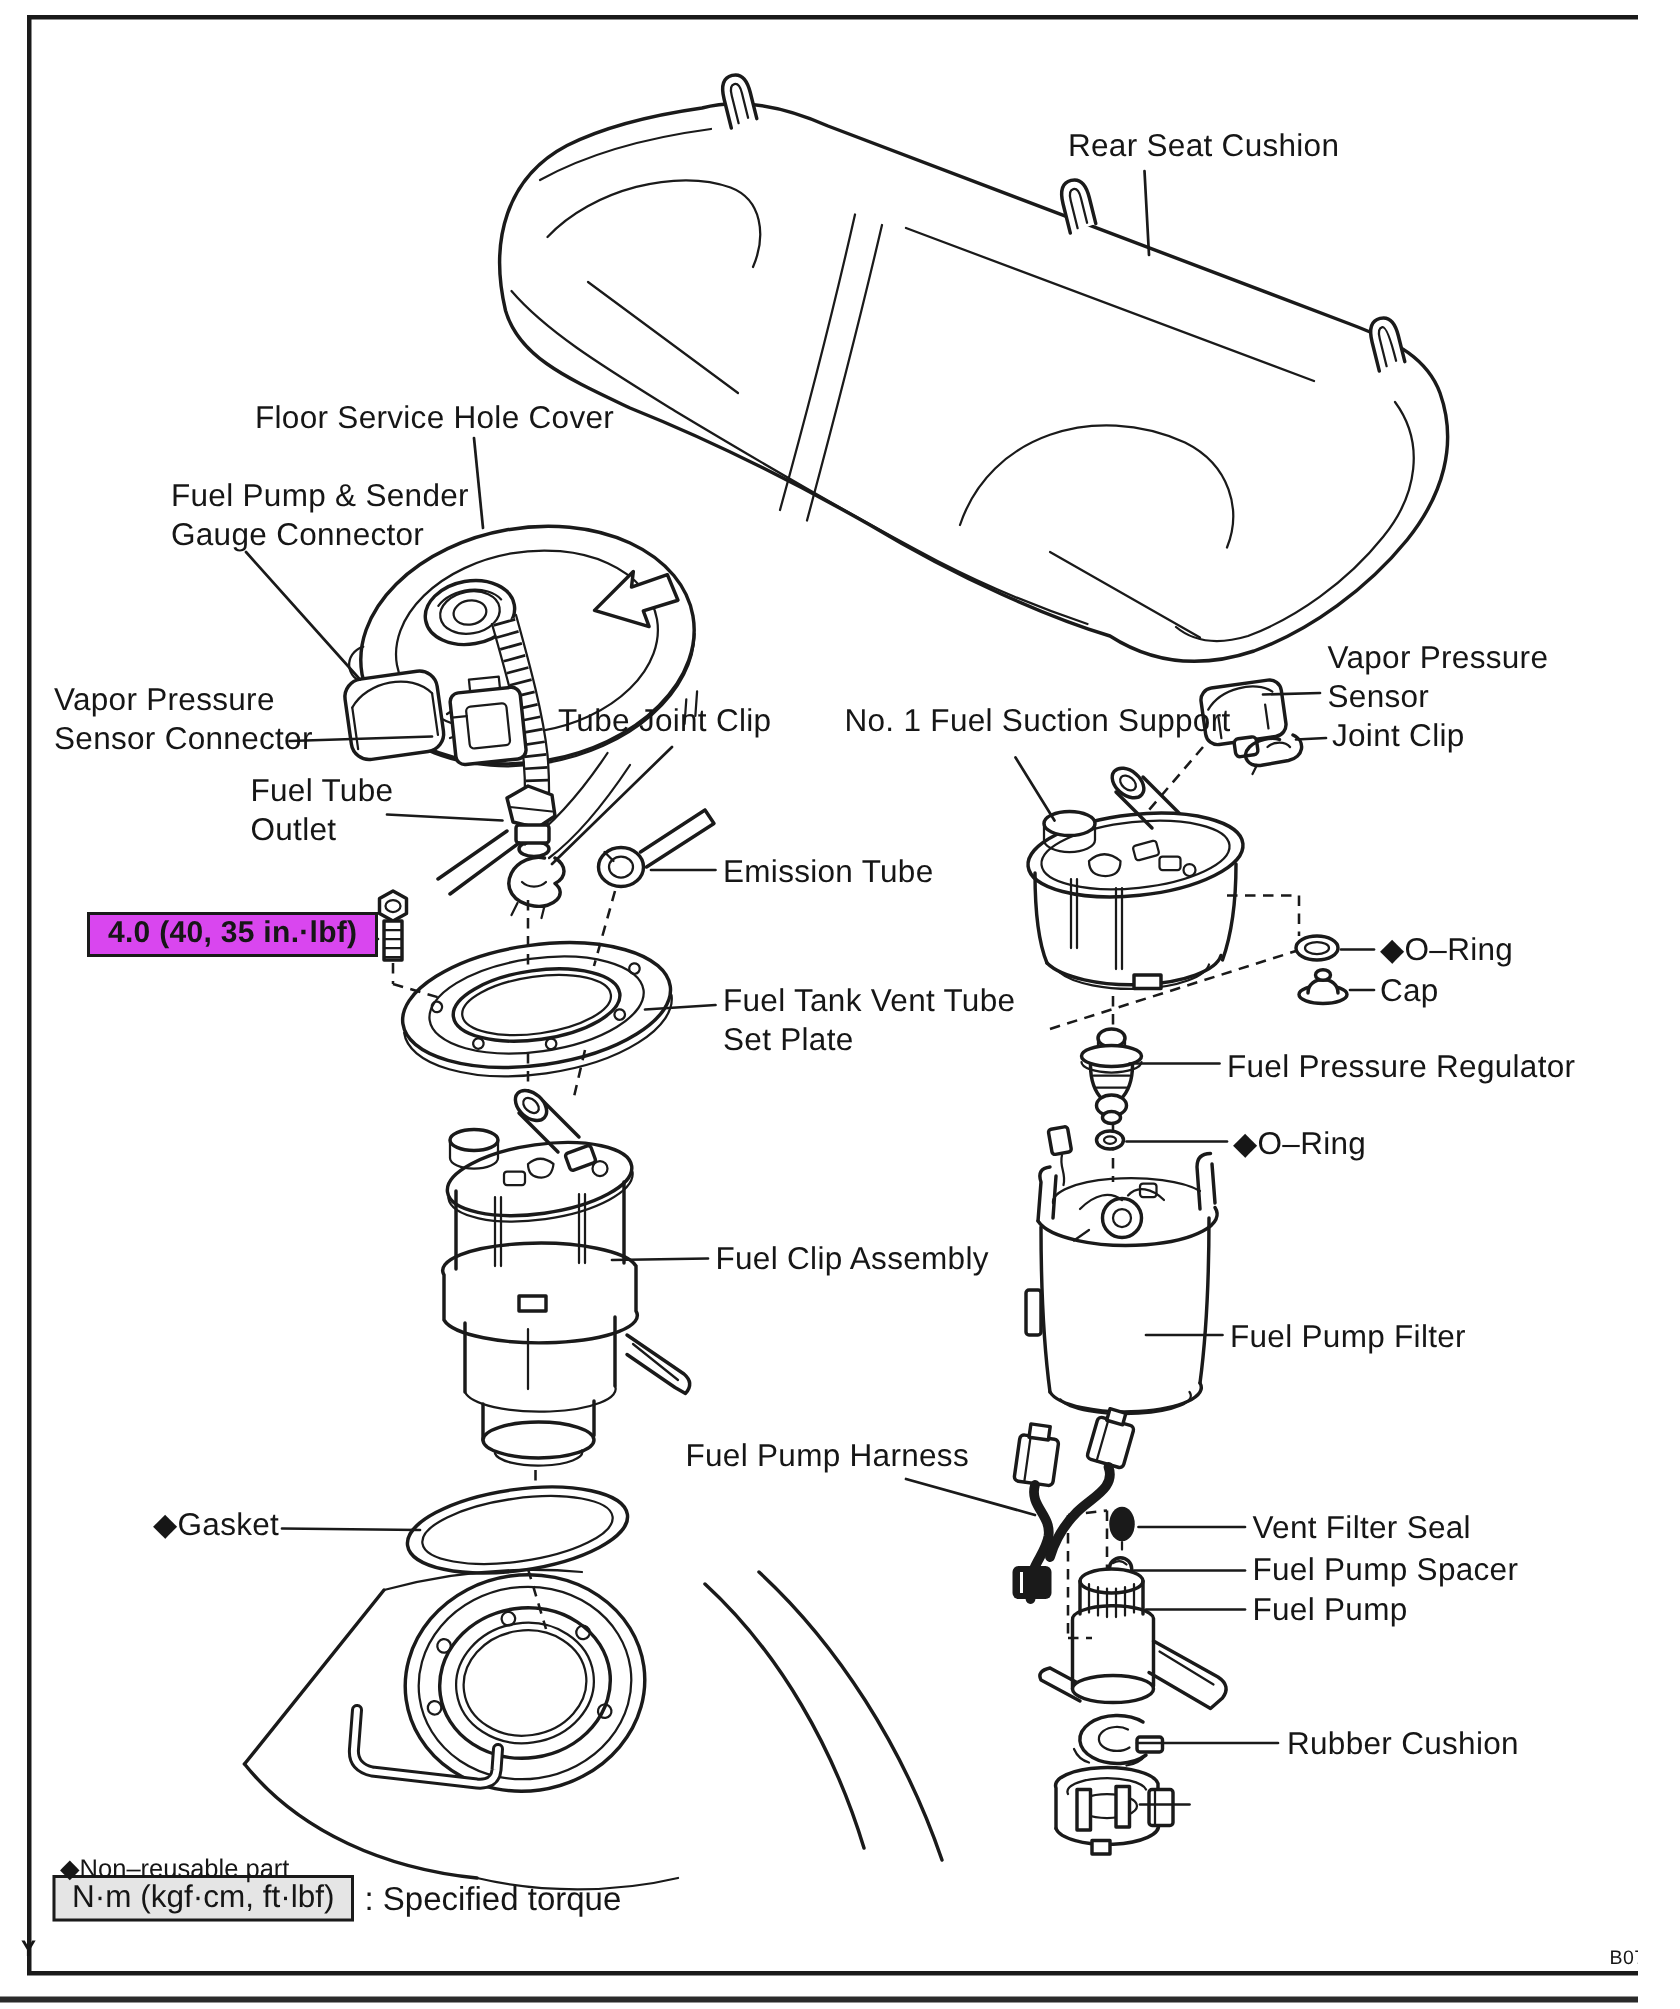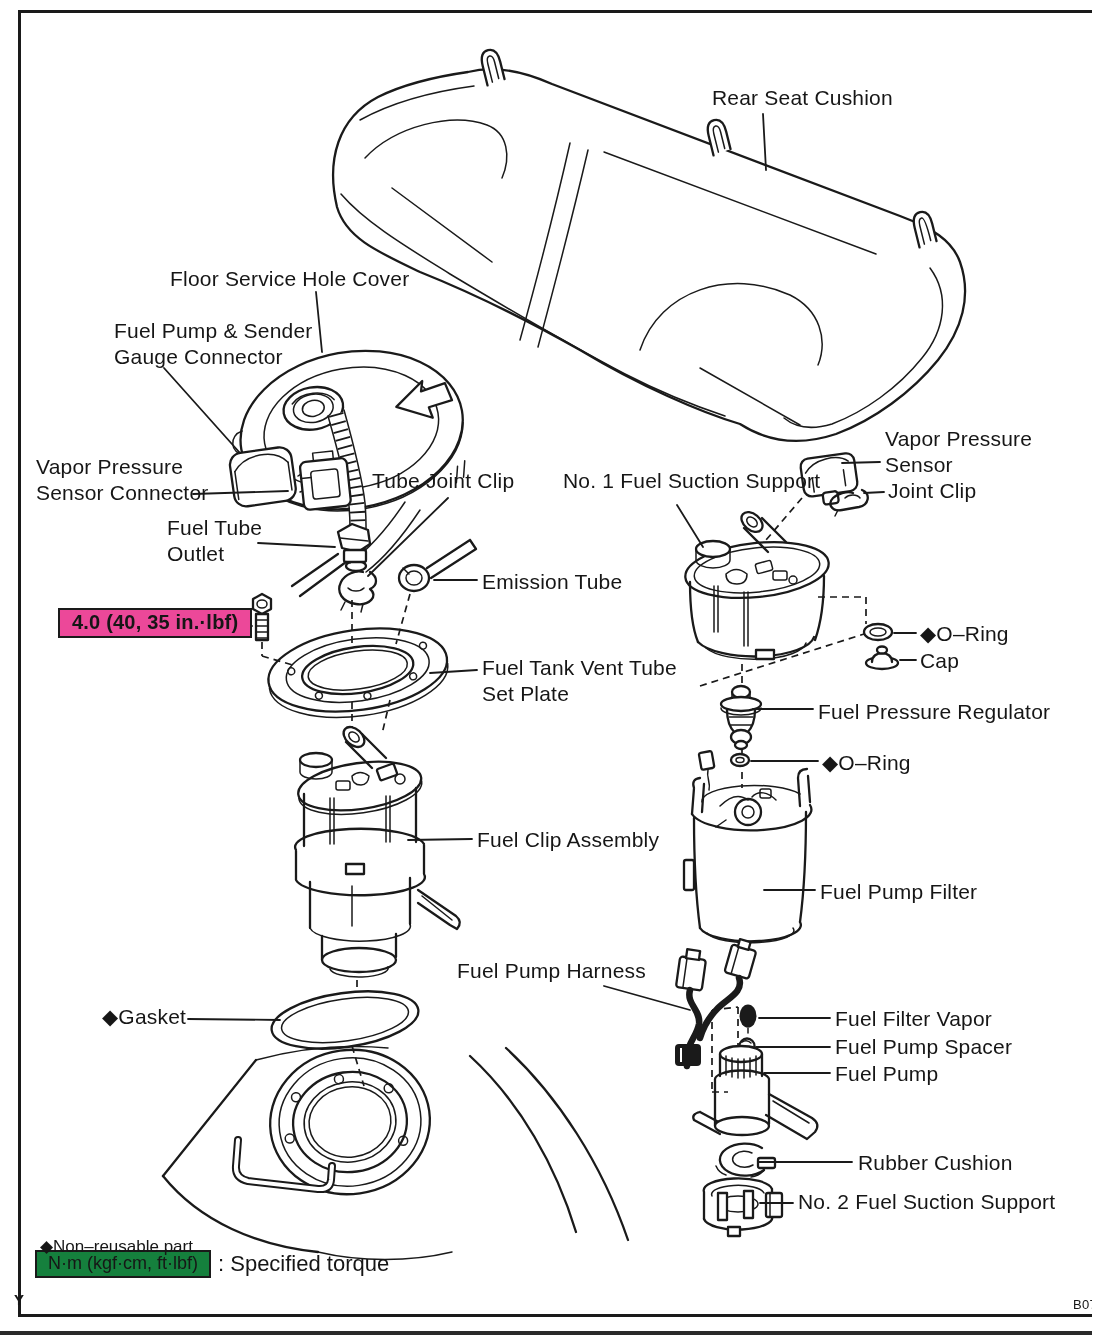--- a/index.html
+++ b/index.html
@@ -11,24 +11,24 @@
   .s{stroke:#1a1a1a;fill:none;stroke-width:2.3;stroke-linecap:round;stroke-linejoin:round;}
   .sw{stroke:#1a1a1a;fill:#fff;stroke-width:2.3;stroke-linecap:round;stroke-linejoin:round;}
   .t{stroke:#1a1a1a;fill:none;stroke-width:1.5;stroke-linecap:round;stroke-linejoin:round;}
   .ld{stroke:#1a1a1a;fill:none;stroke-width:1.8;stroke-linecap:round;}
   .dash{stroke:#1a1a1a;fill:none;stroke-width:1.7;stroke-dasharray:7 5;stroke-linecap:butt;}
   .blk{fill:#1a1a1a;stroke:none;}
   .wire{stroke:#1a1a1a;fill:none;stroke-width:6.5;stroke-linecap:round;stroke-linejoin:round;}
   .rib-w{stroke:#fff;fill:none;stroke-width:15;stroke-linecap:butt;}
   .rib-b{stroke:#1a1a1a;fill:none;stroke-width:15;stroke-dasharray:1.8 6.5;stroke-linecap:butt;}
   .lbl{position:absolute;font-size:21px;line-height:26px;white-space:pre-line;letter-spacing:.2px;}
-  .torque-box{position:absolute;left:58px;top:608px;border:2.6px solid #1a1a1a;background:#ec4899;
+  .torque-box{position:absolute;left:58px;top:608px;border:2.6px solid #1a1a1a;background:#d946ef;
               padding:1px 12px 2px 12px;font-size:20px;font-weight:bold;letter-spacing:.2px;}
   .legend-row{position:absolute;left:35px;top:1250px;display:flex;align-items:center;gap:7px;}
-  .legend-box{border:2.2px solid #1a1a1a;background:#15803d;padding:1px 11px 2px 11px;font-size:18px;}
+  .legend-box{border:2.2px solid #1a1a1a;background:#e5e5e5;padding:1px 11px 2px 11px;font-size:21px;}
   .legend-desc{font-size:22px;}
   .legend-nonreusable{position:absolute;left:40px;top:1236px;font-size:17px;text-align:center;}
   .page-marker{position:absolute;left:14px;top:1291px;font-size:15px;font-weight:bold;}
   .fig-code{position:absolute;left:1036px;top:1297px;font-size:13px;letter-spacing:.3px;margin-left:37px;}
 </style>
 </head>
 <body>
 
 <div class="page">
   <div class="frame"></div>
@@ -372,25 +372,24 @@
   <div class="lbl" style="left:482px;top:655px">Fuel Tank Vent Tube
 Set Plate</div>
   <div class="lbl" style="left:920px;top:621px">◆O–Ring</div>
   <div class="lbl" style="left:920px;top:648px">Cap</div>
   <div class="lbl" style="left:818px;top:699px">Fuel Pressure Regulator</div>
   <div class="lbl" style="left:822px;top:750px">◆O–Ring</div>
   <div class="lbl" style="left:477px;top:827px">Fuel Clip Assembly</div>
   <div class="lbl" style="left:820px;top:879px">Fuel Pump Filter</div>
   <div class="lbl" style="left:457px;top:958px">Fuel Pump Harness</div>
   <div class="lbl" style="left:102px;top:1004px">◆Gasket</div>
-  <div class="lbl" style="left:835px;top:1006px">Fuel Filter Vapor</div>
+  <div class="lbl" style="left:835px;top:1006px">Vent Filter Seal</div>
   <div class="lbl" style="left:835px;top:1034px">Fuel Pump Spacer</div>
   <div class="lbl" style="left:835px;top:1061px">Fuel Pump</div>
   <div class="lbl" style="left:858px;top:1150px">Rubber Cushion</div>
-  <div class="lbl" style="left:798px;top:1189px">No. 2 Fuel Suction Support</div>
 
   <div class="torque-box">4.0 (40, 35 in.·lbf)</div>
 
   <div class="legend-row">
     <span class="legend-box">N·m (kgf·cm, ft·lbf)</span>
     <span class="legend-desc">: Specified torque</span>
   </div>
   <div class="legend-nonreusable">◆Non–reusable part</div>
   <div class="page-marker">Y</div>
   <div class="fig-code">B07699</div>

